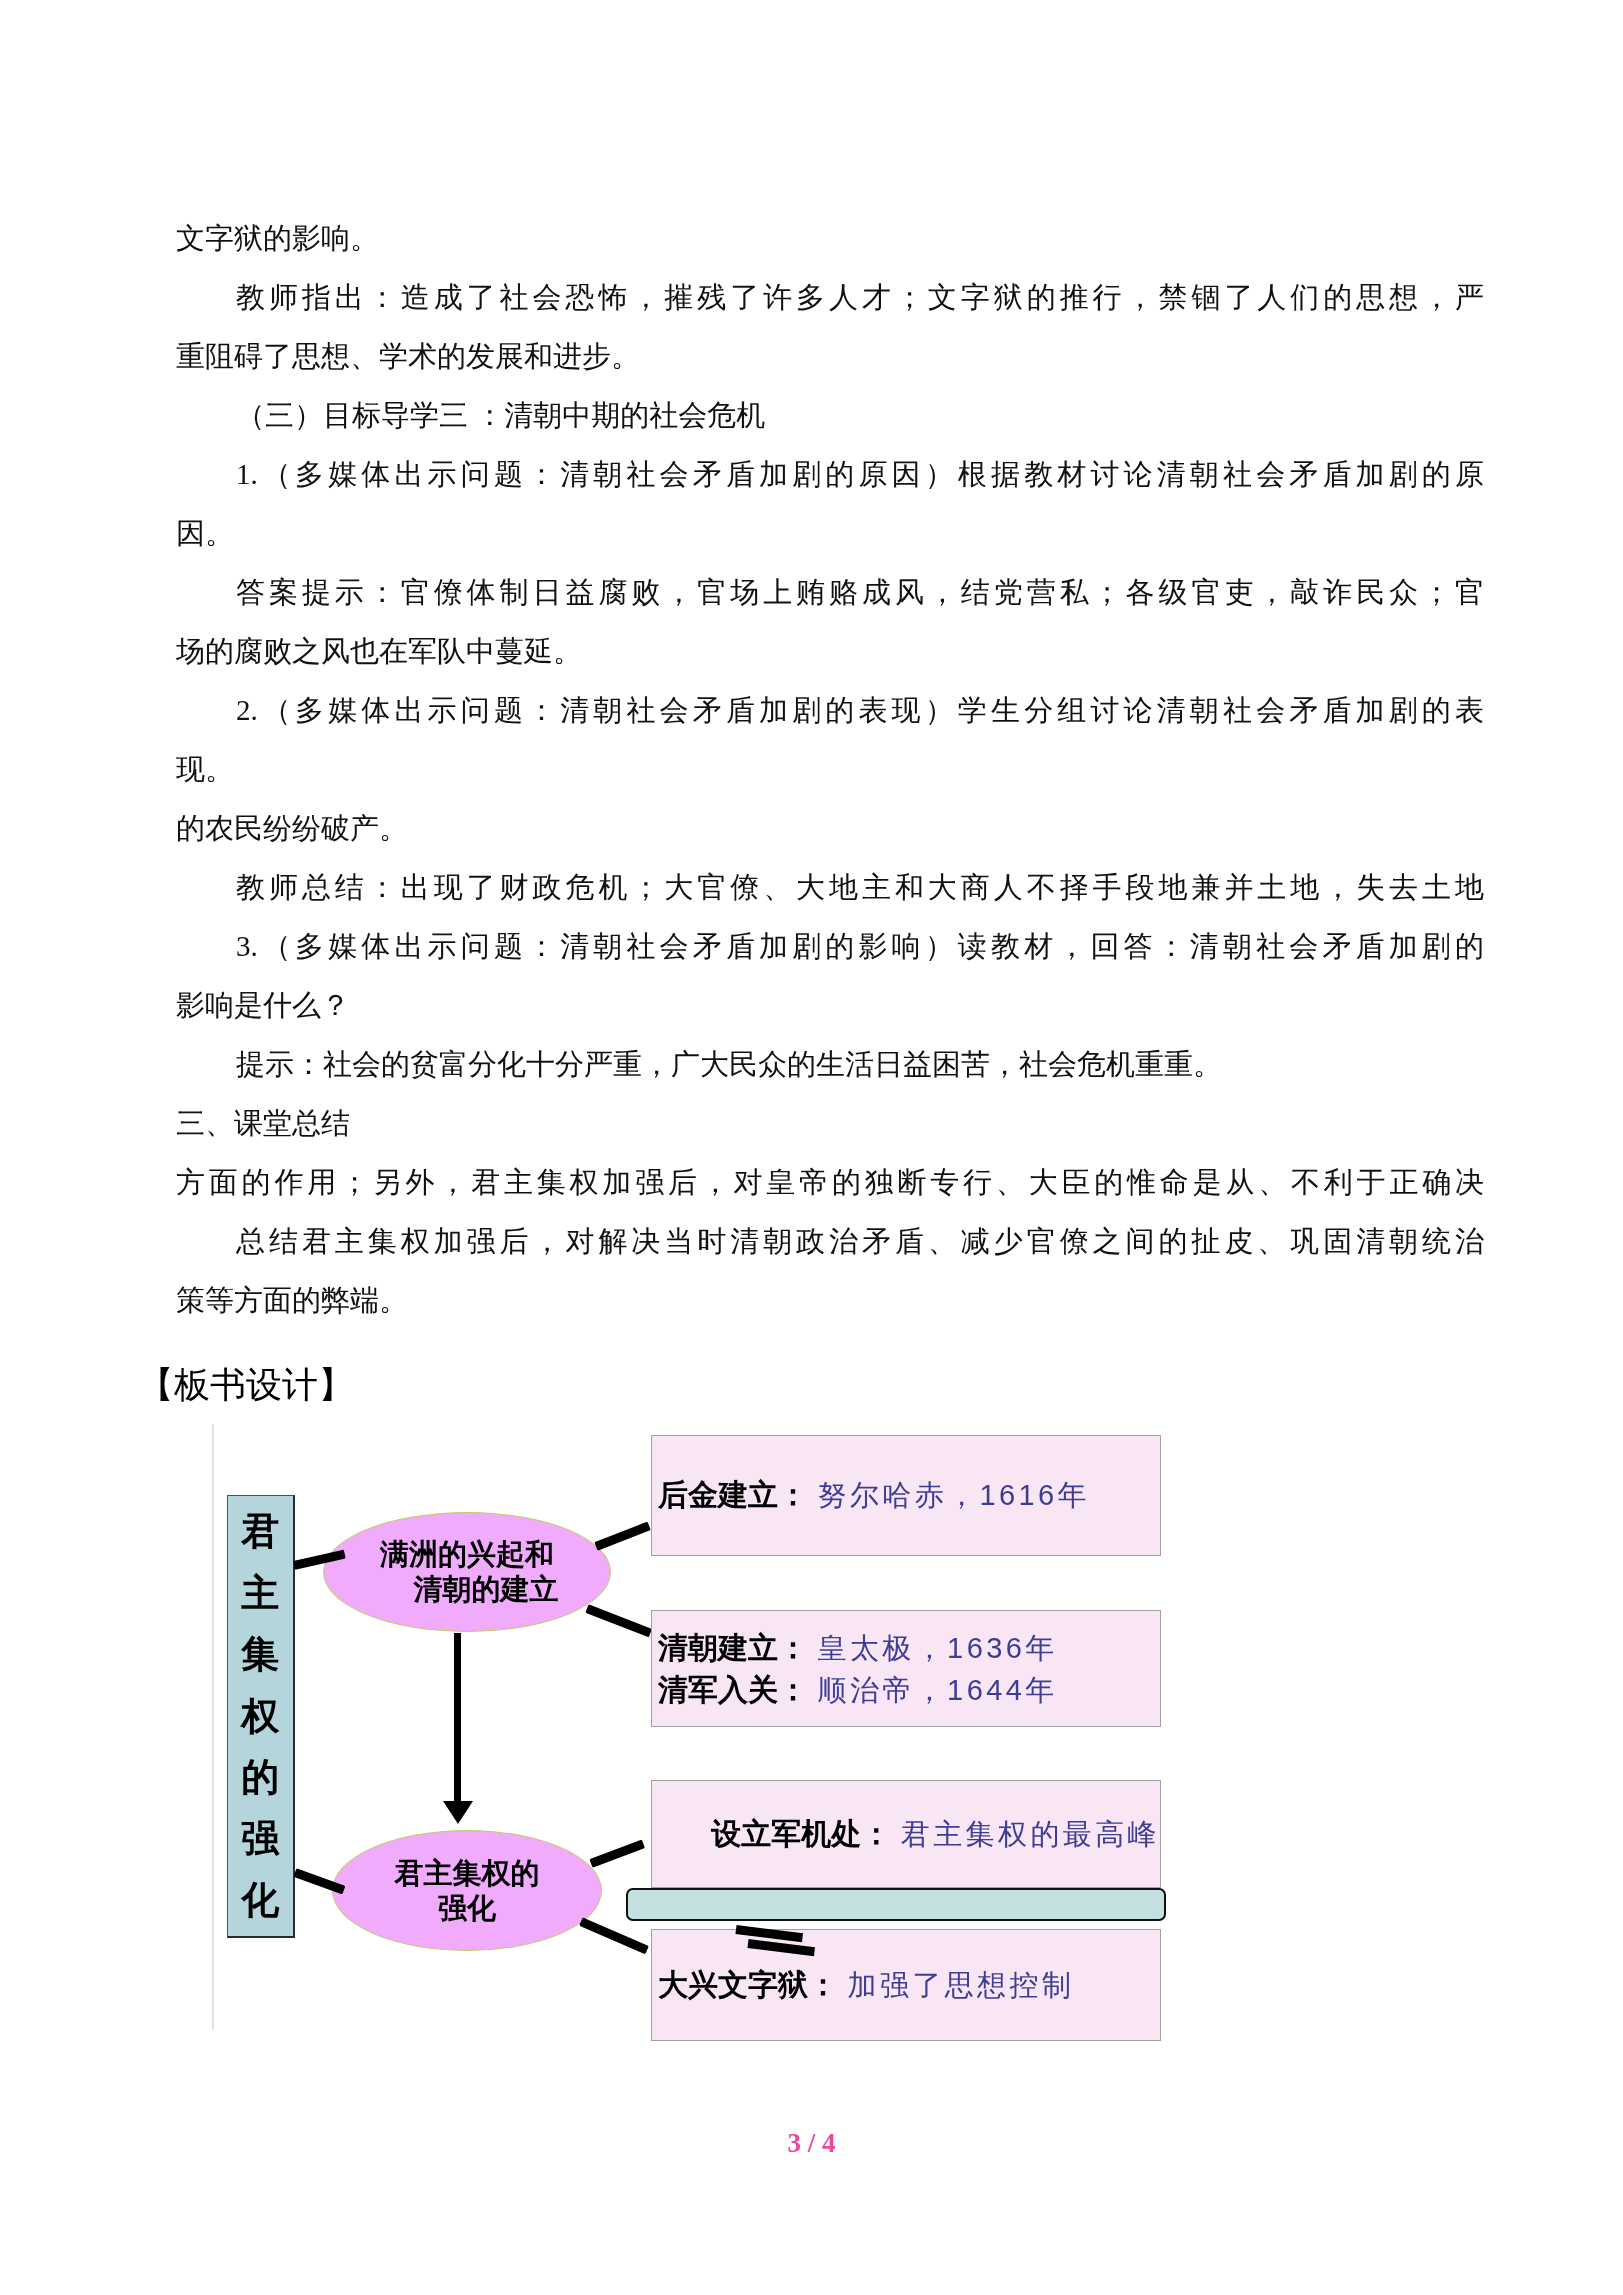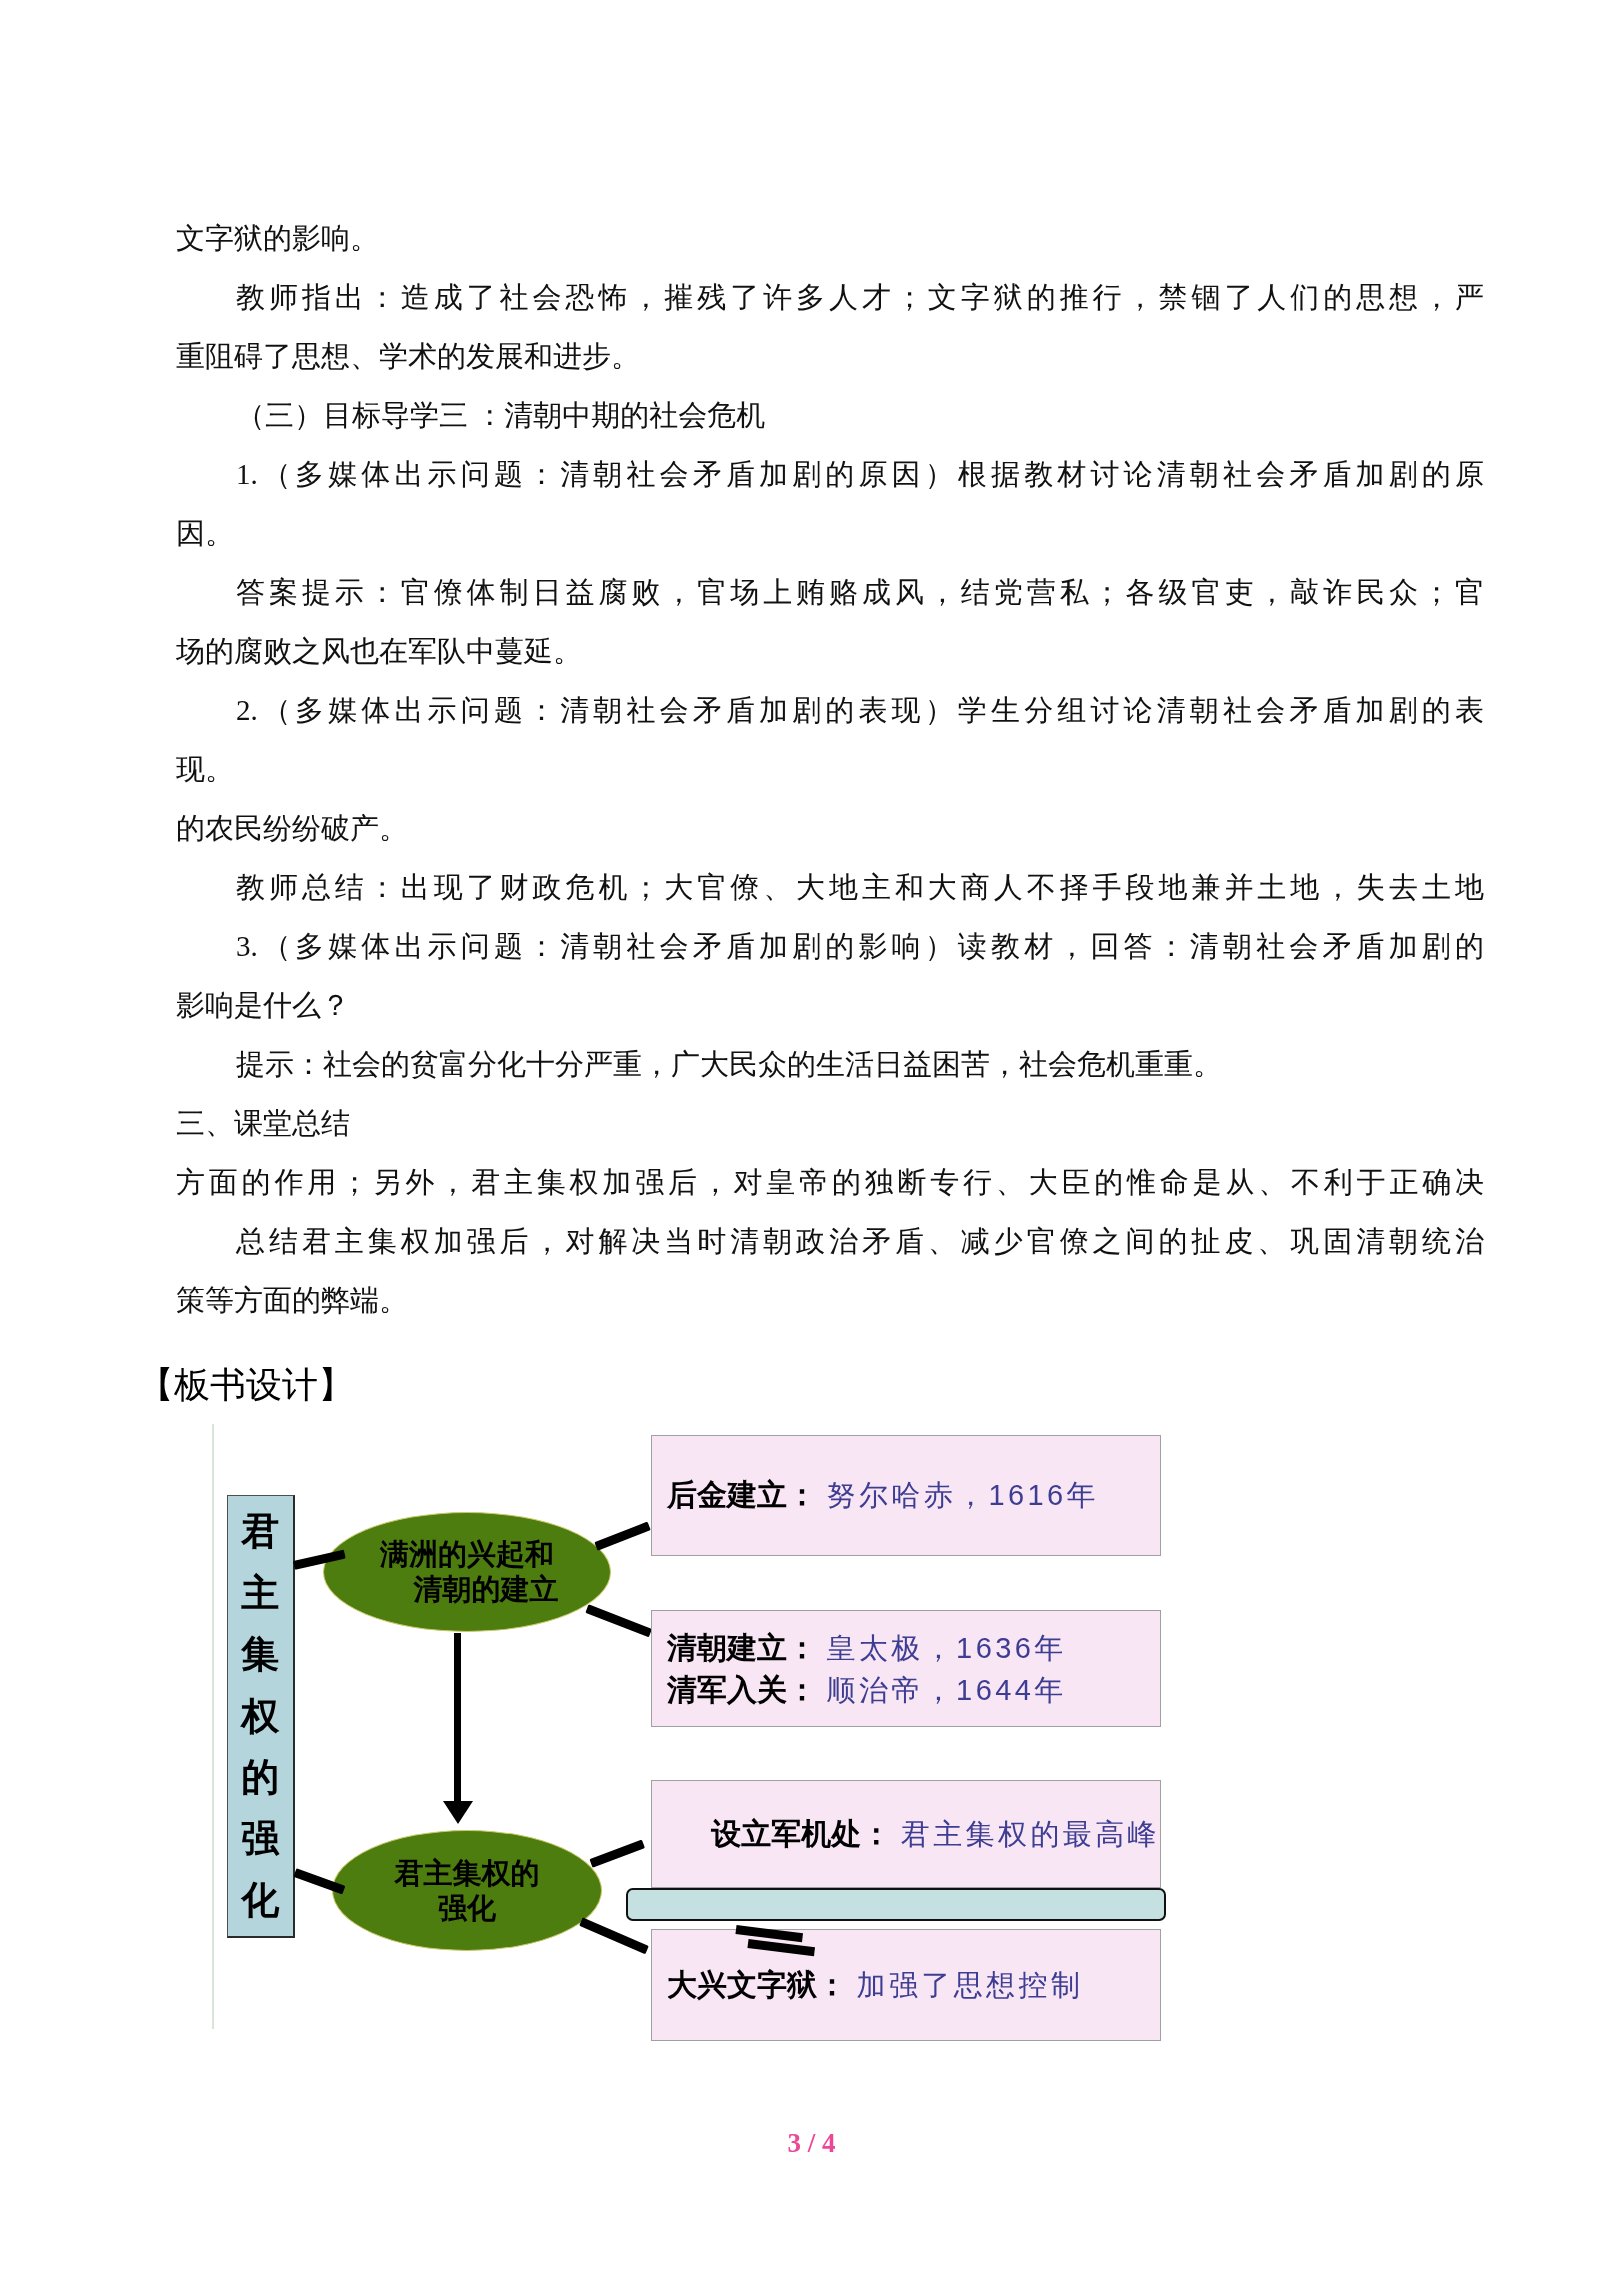--- a/index.html
+++ b/index.html
@@ -21,41 +21,41 @@
   .diagram { position:absolute; left:211px; top:1421px; width:961px; height:672px;
              font-family:"Liberation Sans", sans-serif; }
   .guide-line { position:absolute; left:0.7px; top:3.4px; width:2px; height:605px; background:#d9e5d9; }
   .vbar {
     position:absolute; left:15.7px; top:74px; width:68px; height:443px;
     background:#b4d5dc; border:1.4px solid #4f4f4f; border-right:2.7px solid #2a2a2a; border-bottom:2.7px solid #2a2a2a;
     display:flex; flex-direction:column; justify-content:space-evenly; align-items:center;
     font-size:38px; font-weight:bold; color:#000; box-sizing:border-box;
   }
   .ellipse {
-    position:absolute; background:#4d7c0f; border:1.4px solid #c9c96a; border-radius:50%;
+    position:absolute; background:#f0abfc; border:1.4px solid #c9c96a; border-radius:50%;
     display:flex; flex-direction:column; justify-content:center; text-align:center;
     font-weight:bold; font-size:29px; line-height:35px; color:#000; box-sizing:border-box;
   }
   .e1 { left:112px; top:91px; width:288px; height:120px; }
   .e1 .eline2 { margin-left:38px; }
   .e2 { left:121px; top:409px; width:270px; height:121px; }
   .conn { position:absolute; height:8.9px; background:#000; transform-origin:0 50%; border-radius:1.4px; }
   .c-a { left:83px; top:140px; width:52px;  transform:rotate(-12.8deg); }
   .c-b { left:84px; top:447px; width:52px;  transform:rotate(19.9deg); }
   .c-c { left:385px; top:121px; width:57px;  transform:rotate(-21.3deg); }
   .c-d { left:376px; top:183px; width:68px; transform:rotate(21.2deg); }
   .c-e { left:380px; top:438px; width:56px;  transform:rotate(-20.6deg); }
   .c-f { left:370px; top:496px; width:72px; transform:rotate(23.4deg); }
   .arrow-shaft { position:absolute; left:243px; top:212px; width:6.8px; height:170px; background:#000; }
   .arrow-head  { position:absolute; left:232px; top:380px; width:0; height:0;
                  border-left:15px solid transparent; border-right:15px solid transparent;
                  border-top:23px solid #000; }
   .dbox {
     position:absolute; left:440px; width:510px; background:#f8e6f5; border:1.4px solid #a0a0a0;
-    display:flex; flex-direction:column; justify-content:center; padding-left:15px; box-sizing:border-box;
+    display:flex; flex-direction:column; justify-content:center; padding-left:6px; box-sizing:border-box;
   }
   .box1 { top:13.6px;  height:121px; }
   .box2 { top:189px; height:117px; }
   .box3 { top:359px; height:108px;align-items:flex-end; }
   .box4 { top:508px; height:112px; }
   .drow { display:flex; align-items:baseline; line-height:42px; white-space:nowrap; }
   .dlabel { font-weight:bold; font-size:30px; color:#000; }
   .dvalue { font-weight:400; font-size:29px; color:#3d3d92; letter-spacing:3.4px; margin-left:9.5px; }
   .hbar {
     position:absolute; left:415px; top:467px; width:540px; height:33px;

